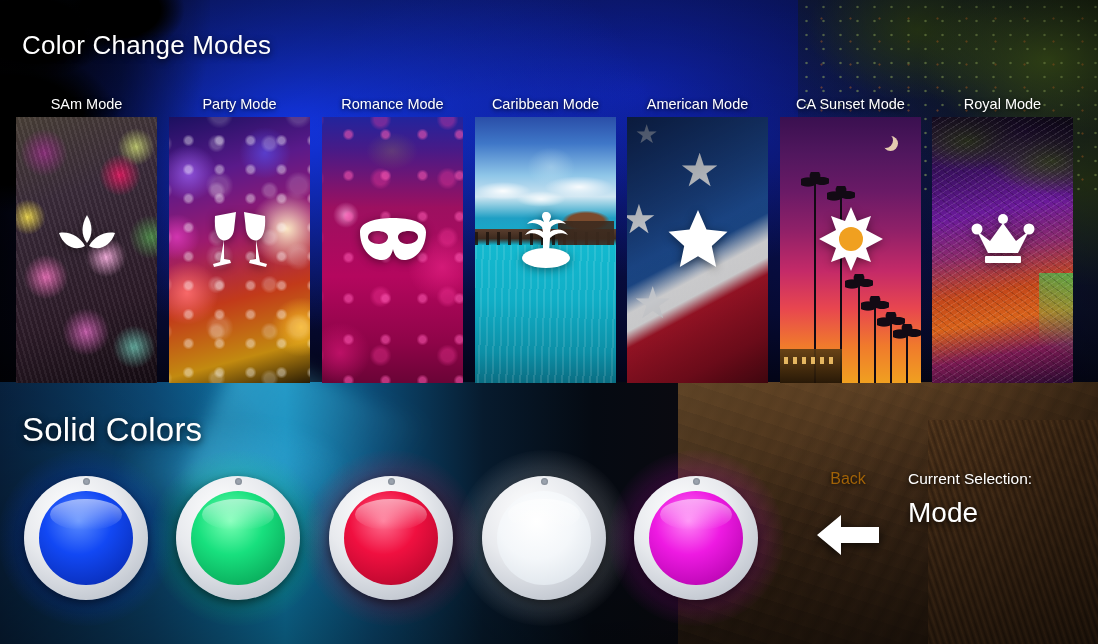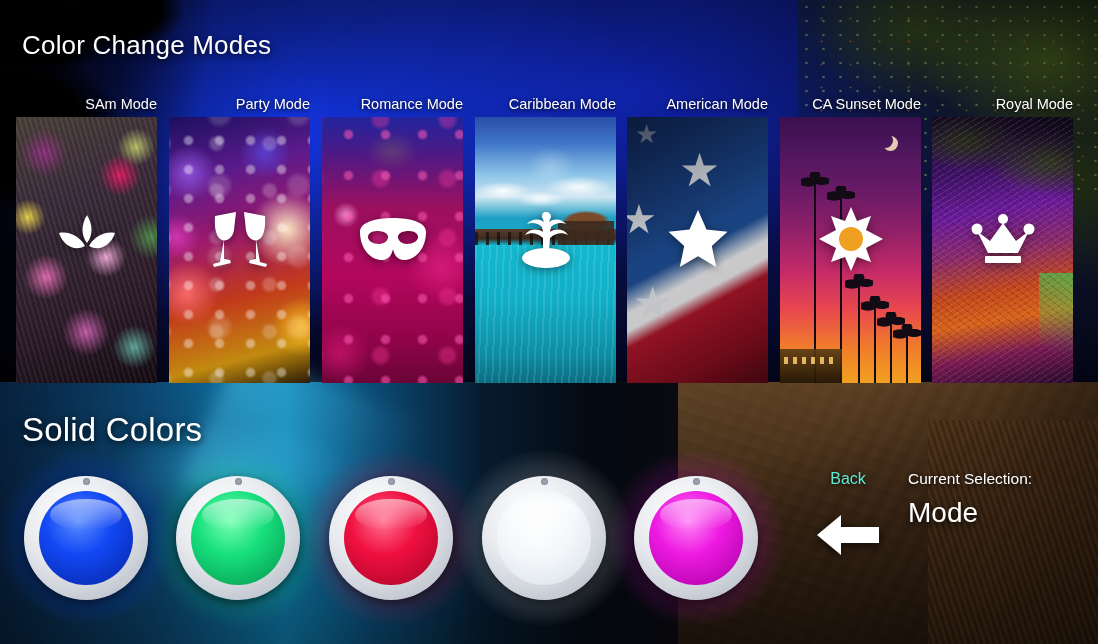--- a/index.html
+++ b/index.html
@@ -115,21 +115,21 @@
   .tile {
     position: absolute;
     top: 0;
     width: 141px;
     height: 292px;
     overflow: hidden;
   }
   .tile-label {
     position: absolute; top: 0; left: 0; right: 0; height: 26px;
     line-height: 26px;
-    text-align: right;
+    text-align: center;
     color: #ffffff;
     font-size: 14.5px;
     font-weight: 400;
     text-shadow: 0 1px 4px rgba(0,0,0,0.9);
     z-index: 5;
   }
   .tile-art {
     position: absolute; left: 0; top: 26px; width: 141px; height: 266px;
     overflow: hidden;
   }
@@ -360,21 +360,21 @@
     position: absolute; left: 50%; top: 2px; width: 7px; height: 7px;
     margin-left: -3.5px; border-radius: 50%;
     background: radial-gradient(circle, #9aa2ad 30%, #6f7782 100%);
   }
 
   
   .back-btn { position: absolute; left: 800px; top: 470px; width: 96px; height: 110px; }
   .back-label {
     position: absolute; left: 0; right: 0; top: 0;
     text-align: center;
-    color: #5eead4;
+    color: #a16207;
     font-size: 16px;
     text-shadow: 0 1px 5px rgba(0,0,0,0.9);
   }
   .back-arrow {
     position: absolute; left: 50%; top: 42px; transform: translateX(-50%);
     filter: drop-shadow(0 2px 5px rgba(0,0,0,0.7));
   }
   .back-arrow svg { display: block; fill: #ffffff; }
 
   .selection { position: absolute; left: 908px; top: 470px; width: 182px; text-align: left; }

